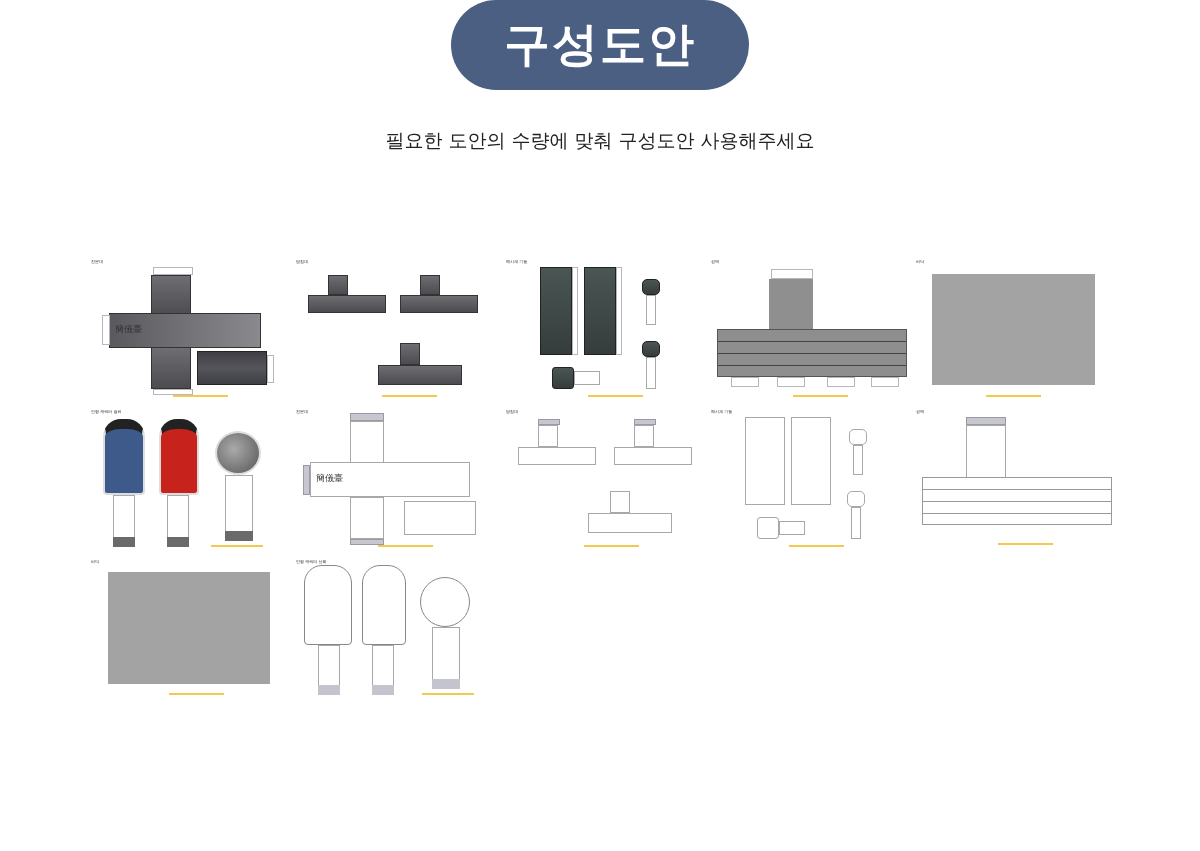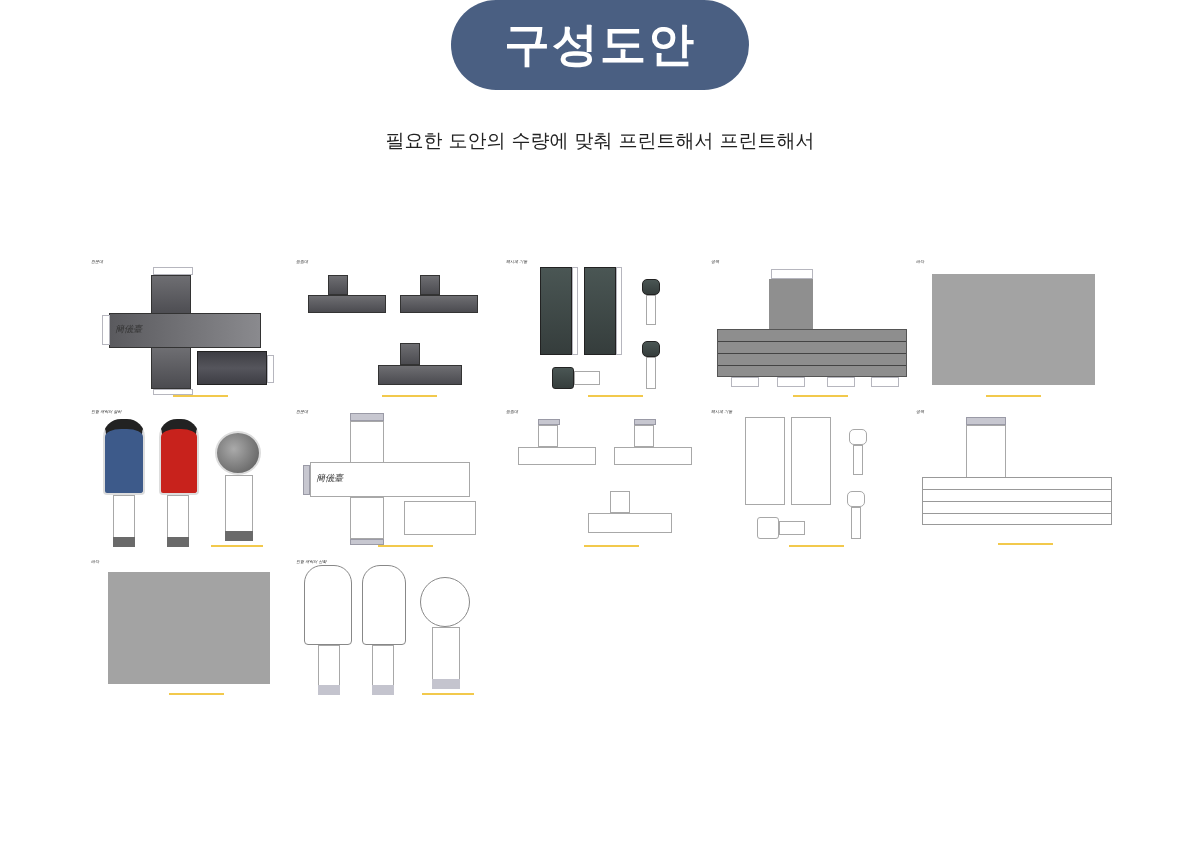--- a/index.html
+++ b/index.html
@@ -1,41 +1,41 @@
 <!DOCTYPE html>
 <html><head>
 <meta charset="utf-8">
 <style>
   html, body { margin:0; padding:0; background:#ffffff; }
   body { width:1200px; height:851px; position:relative; overflow:hidden; font-family:"DejaVu Sans", sans-serif; }
   .pill { position:absolute; left:451px; top:0; width:298px; height:90px; background:#4a5f82; border-radius:45px;
           display:flex; align-items:center; justify-content:center; color:#fff; font-size:46px; font-weight:bold; letter-spacing:2px; }
   .subtitle { position:absolute; left:0; right:0; top:128px; text-align:center; font-size:19px; color:#222; }
-  .sheet { position:absolute; background:#fff;font-style:italic; }
+  .sheet { position:absolute; background:#fff; }
   .sheet-label { position:absolute; left:6px; top:4px; font-size:4px; color:#222; }
   .sheet-footer { position:absolute; height:2px; background:#f2c94c; }
   .g { position:absolute; box-sizing:border-box; }
   .dark { background:linear-gradient(180deg,#6e6e72,#4b4b50); border:1px solid #333; }
   .darkh { background:linear-gradient(90deg,#5a5a5e,#8a8a8e); border:1px solid #333; }
   .slate { background:linear-gradient(180deg,#4a5654,#353d3c); border:1px solid #222; }
   .flap { border:1px solid #b6b6be; background:#fff; }
   .flapg { border:1px solid #9a9aa6; background:#c7c7d0; }
   .out { border:1px solid #a8a8a8; background:#fff; }
   .brick { background:#8e8e8e; border:1px solid #555; }
   .brick-w { background:#fff; border:1px solid #999; }
   .flat { background:#a3a3a3; }
   .char { position:absolute; border-radius:18px 18px 4px 4px; box-sizing:border-box; }
 </style>
 </head>
 <body>
 
 <div class="pill">
   <span>구성도안</span>
 </div>
-<div class="subtitle">필요한 도안의 수량에 맞춰 프린트해서 프린트해서</div>
+<div class="subtitle">필요한 도안의 수량에 맞춰 구성도안 사용해주세요</div>
 
 <div class="sheet" style="left:85px;top:255px;width:200px;height:145px;">
   <div class="sheet-label">천문대</div>
   <div class="g flap" style="left:68px;top:12px;width:40px;height:8px;"></div>
   <div class="g dark" style="left:66px;top:20px;width:40px;height:42px;"></div>
   <div class="g darkh" style="left:24px;top:58px;width:152px;height:35px;"></div>
   <div class="g flap" style="left:17px;top:60px;width:8px;height:30px;"></div>
   <div class="g dark" style="left:66px;top:92px;width:40px;height:42px;"></div>
   <div class="g flap" style="left:68px;top:134px;width:40px;height:6px;"></div>
   <div style="position:absolute;left:30px;top:68px;font-size:9px;color:#333;">簡儀臺</div>

